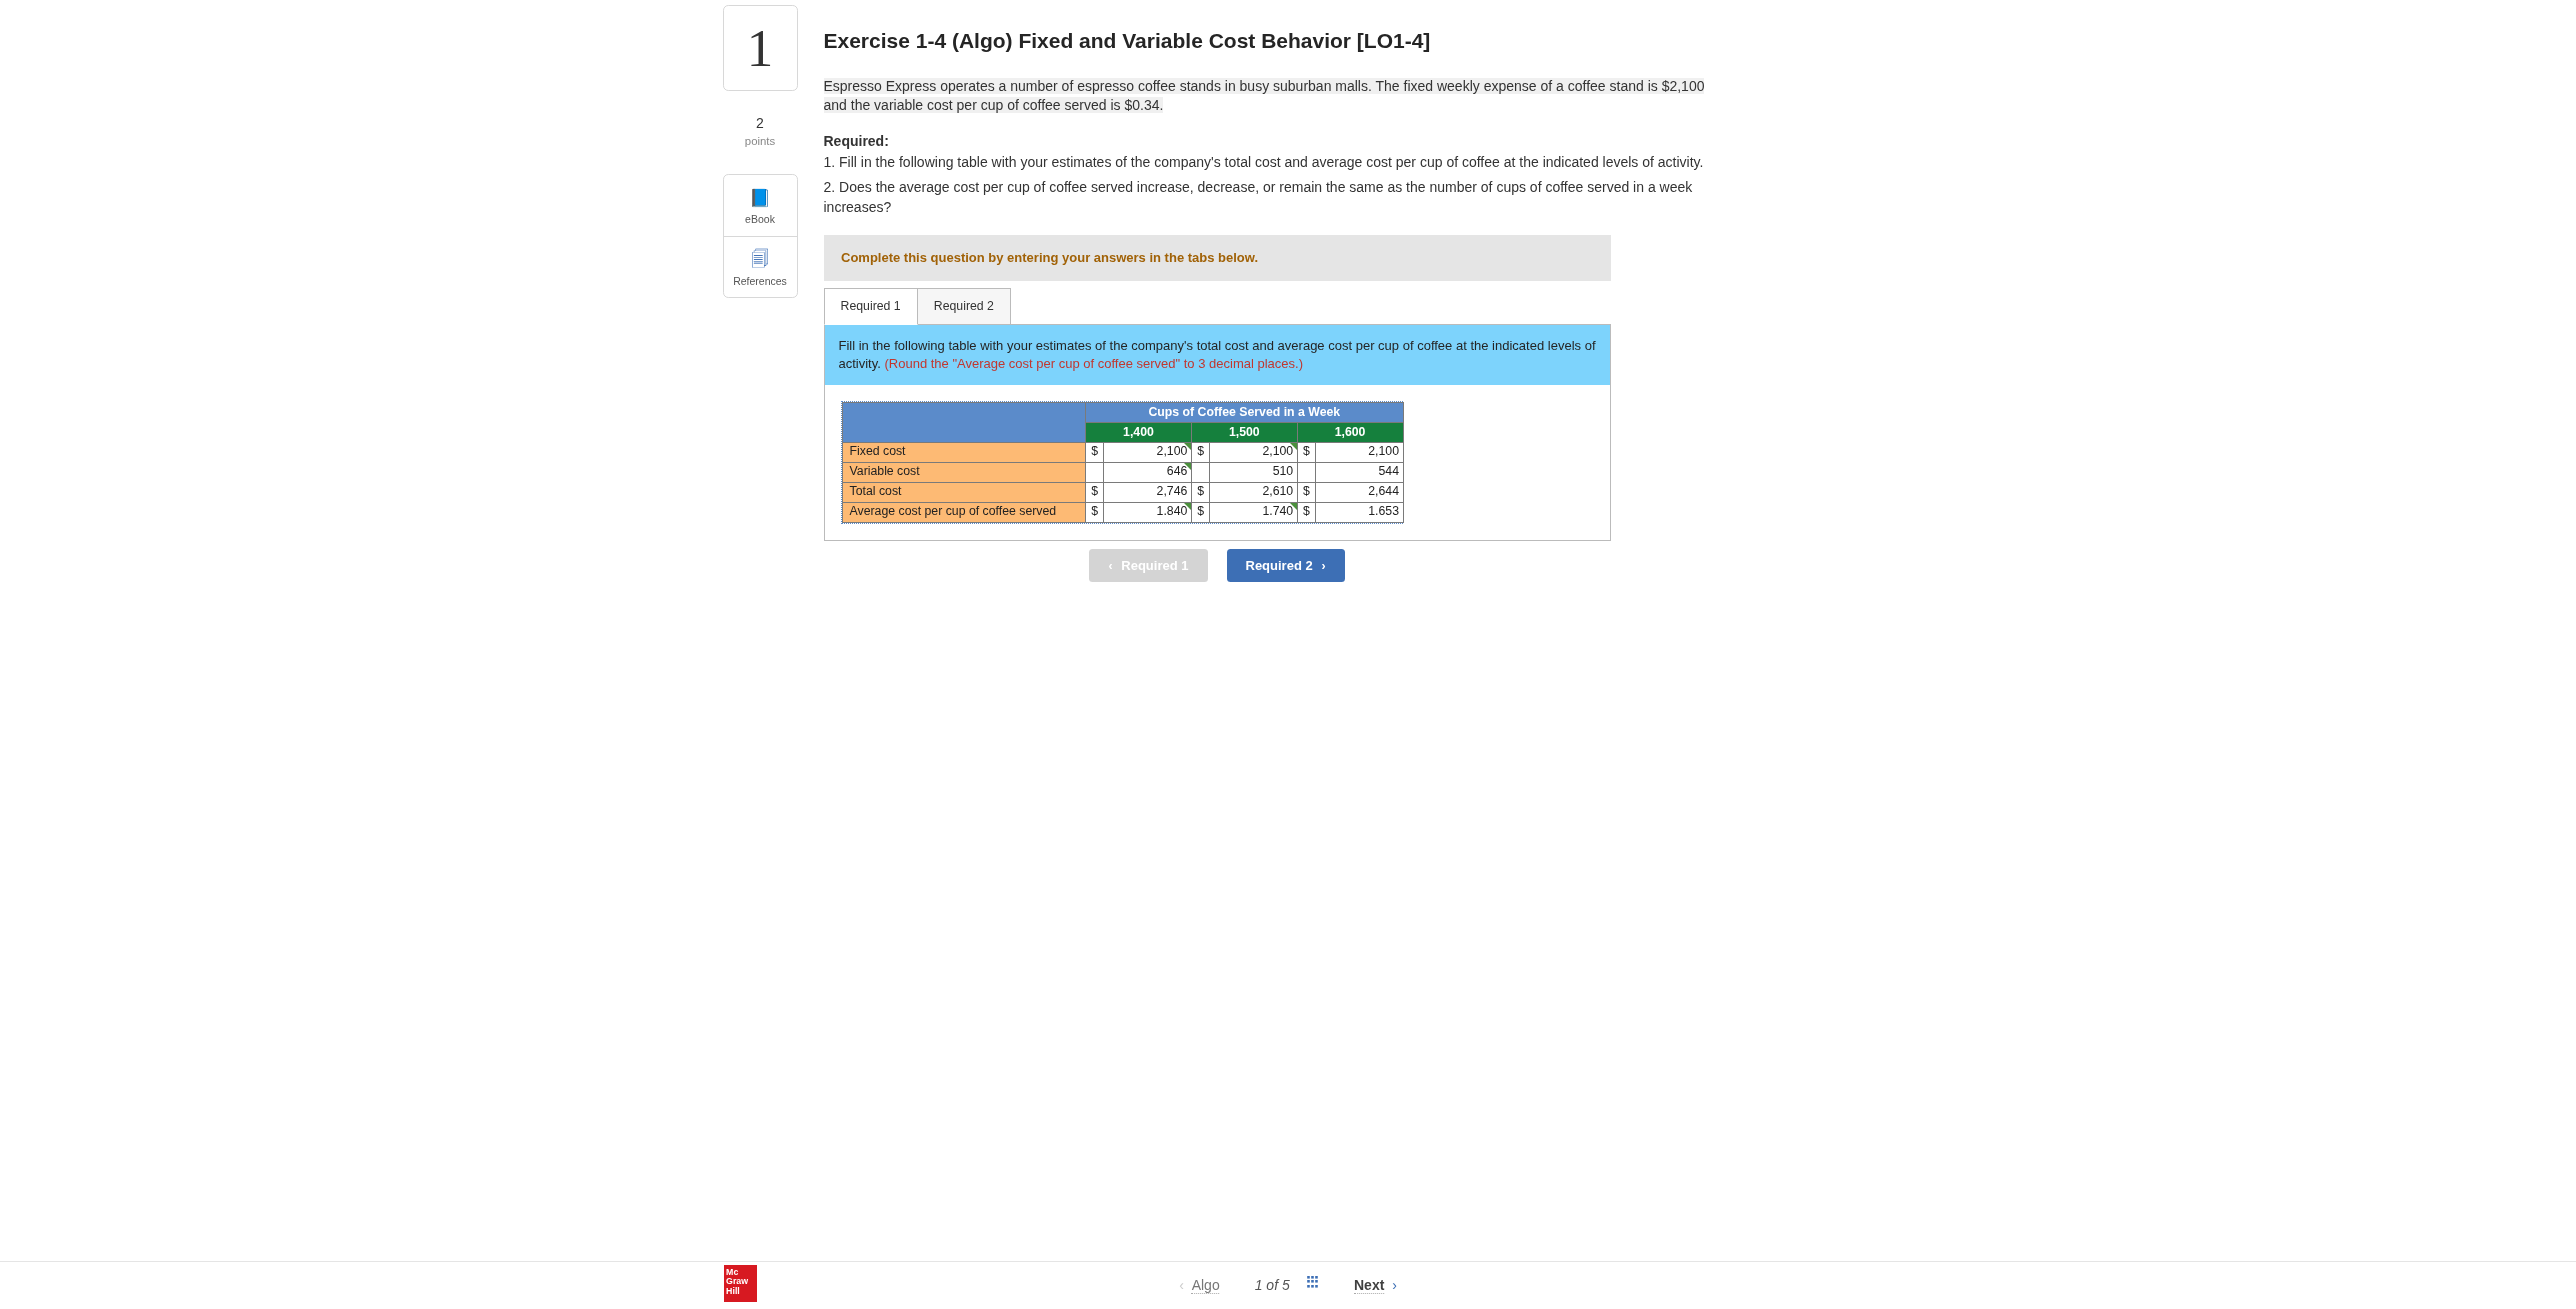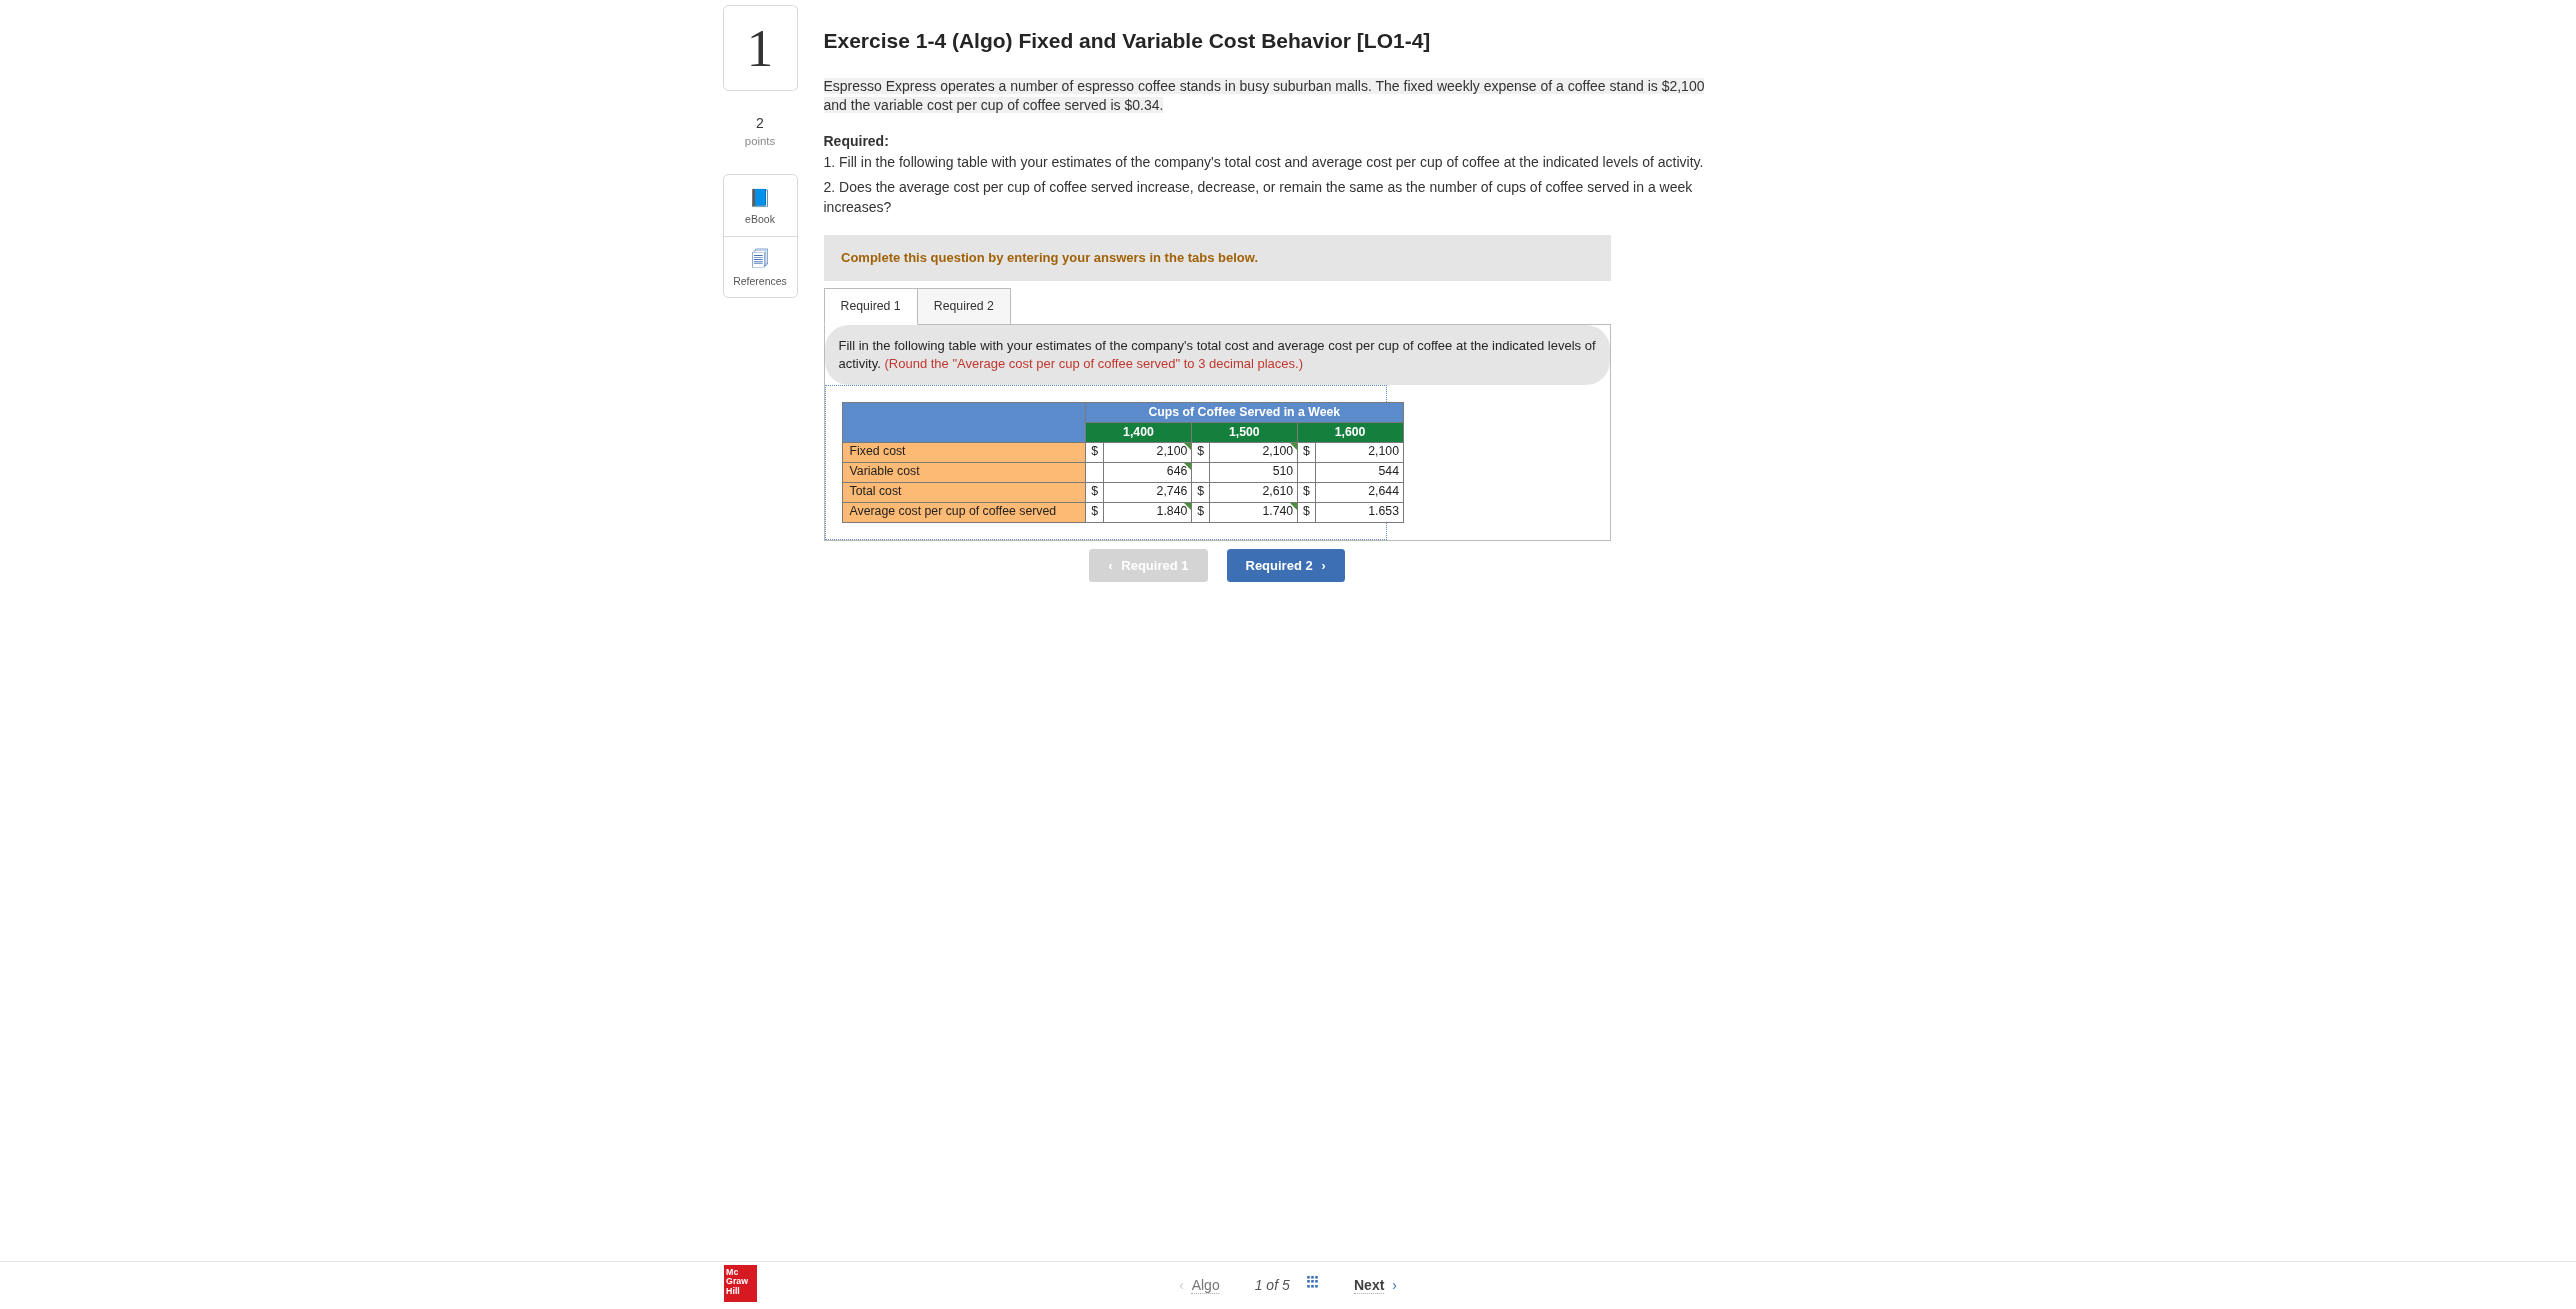--- a/index.html
+++ b/index.html
@@ -94,27 +94,26 @@
     position: relative;
   }
   .tab + .tab { margin-left: -0.9px; }
   .tab.active { background: #fff; border-bottom-color: #fff; z-index: 2; }
   .tab-body {
     border: 0.9px solid #bbb;
     margin-top: -0.9px;
     width: 787px;
   }
   .tab-instructions {
-    background: #e5e5e5;
+    background: #7dd3fc;
     padding: 12.3px 14px;
     font-size: 13px;
     color: #252525;
     line-height: 1.35;
     text-align: justify;
-    border-radius: 24px;
   }
   .tab-instructions .round-note { color: #c1372f; }
 
   .data-table {
     border-collapse: collapse;
     margin: 0;
     width: 562px;
   }
   .data-table th, .data-table td {
     border: 0.9px solid #7a7a7a;
@@ -149,25 +148,25 @@
     position: relative;
   }
   .data-table td.val .corner {
     position: absolute;
     top: 0; right: 0;
     width: 0; height: 0;
     border-top: 7px solid #4a8f3c;
     border-left: 7px solid transparent;
   }
   .data-table-wrap {
-    padding: 16px;
+    padding: 0;
     border: 1.8px dotted #5b8bca;
     border-left: 1.8px dotted #5b8bca;
     width: 562px;
-    margin: 0;
+    margin: 16px;
   }
 
   .nav-buttons {
     display: flex;
     justify-content: center;
     gap: 19px;
     margin-top: 8.8px;
     width: 787px;
   }
   .nav-btn {

